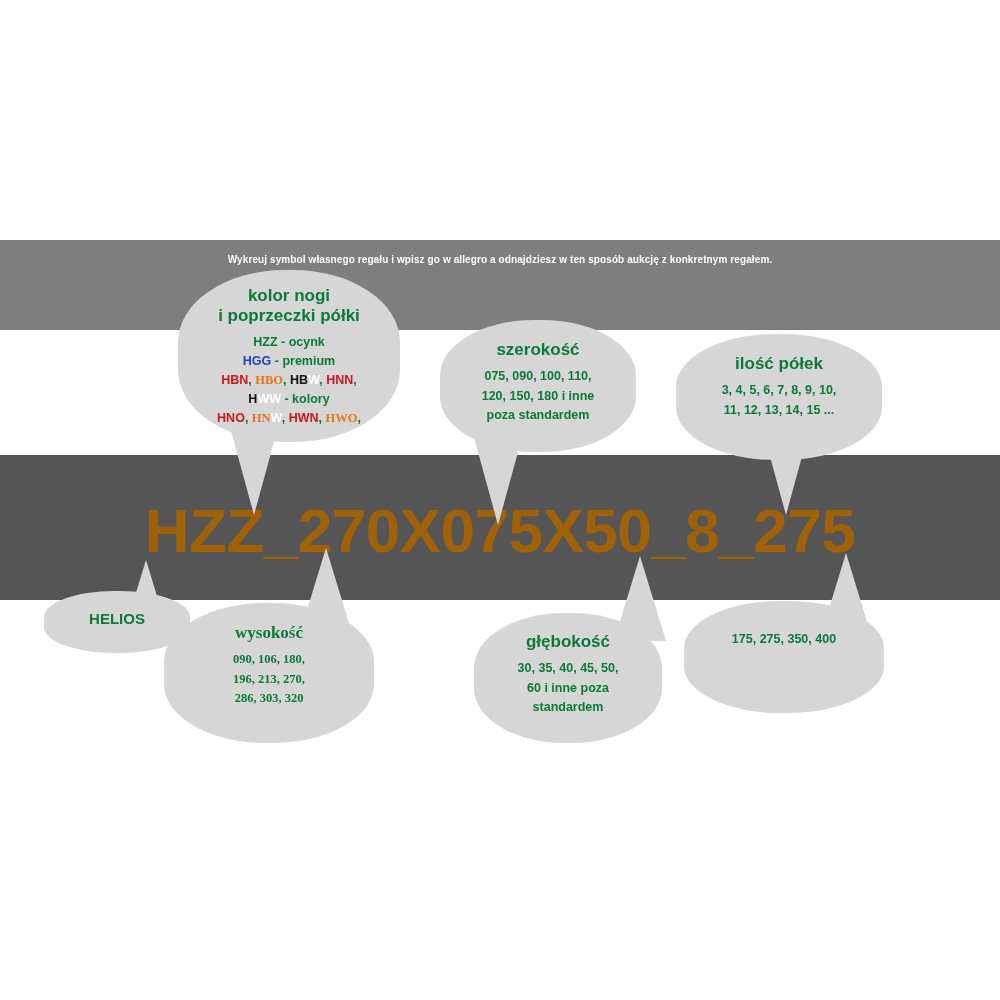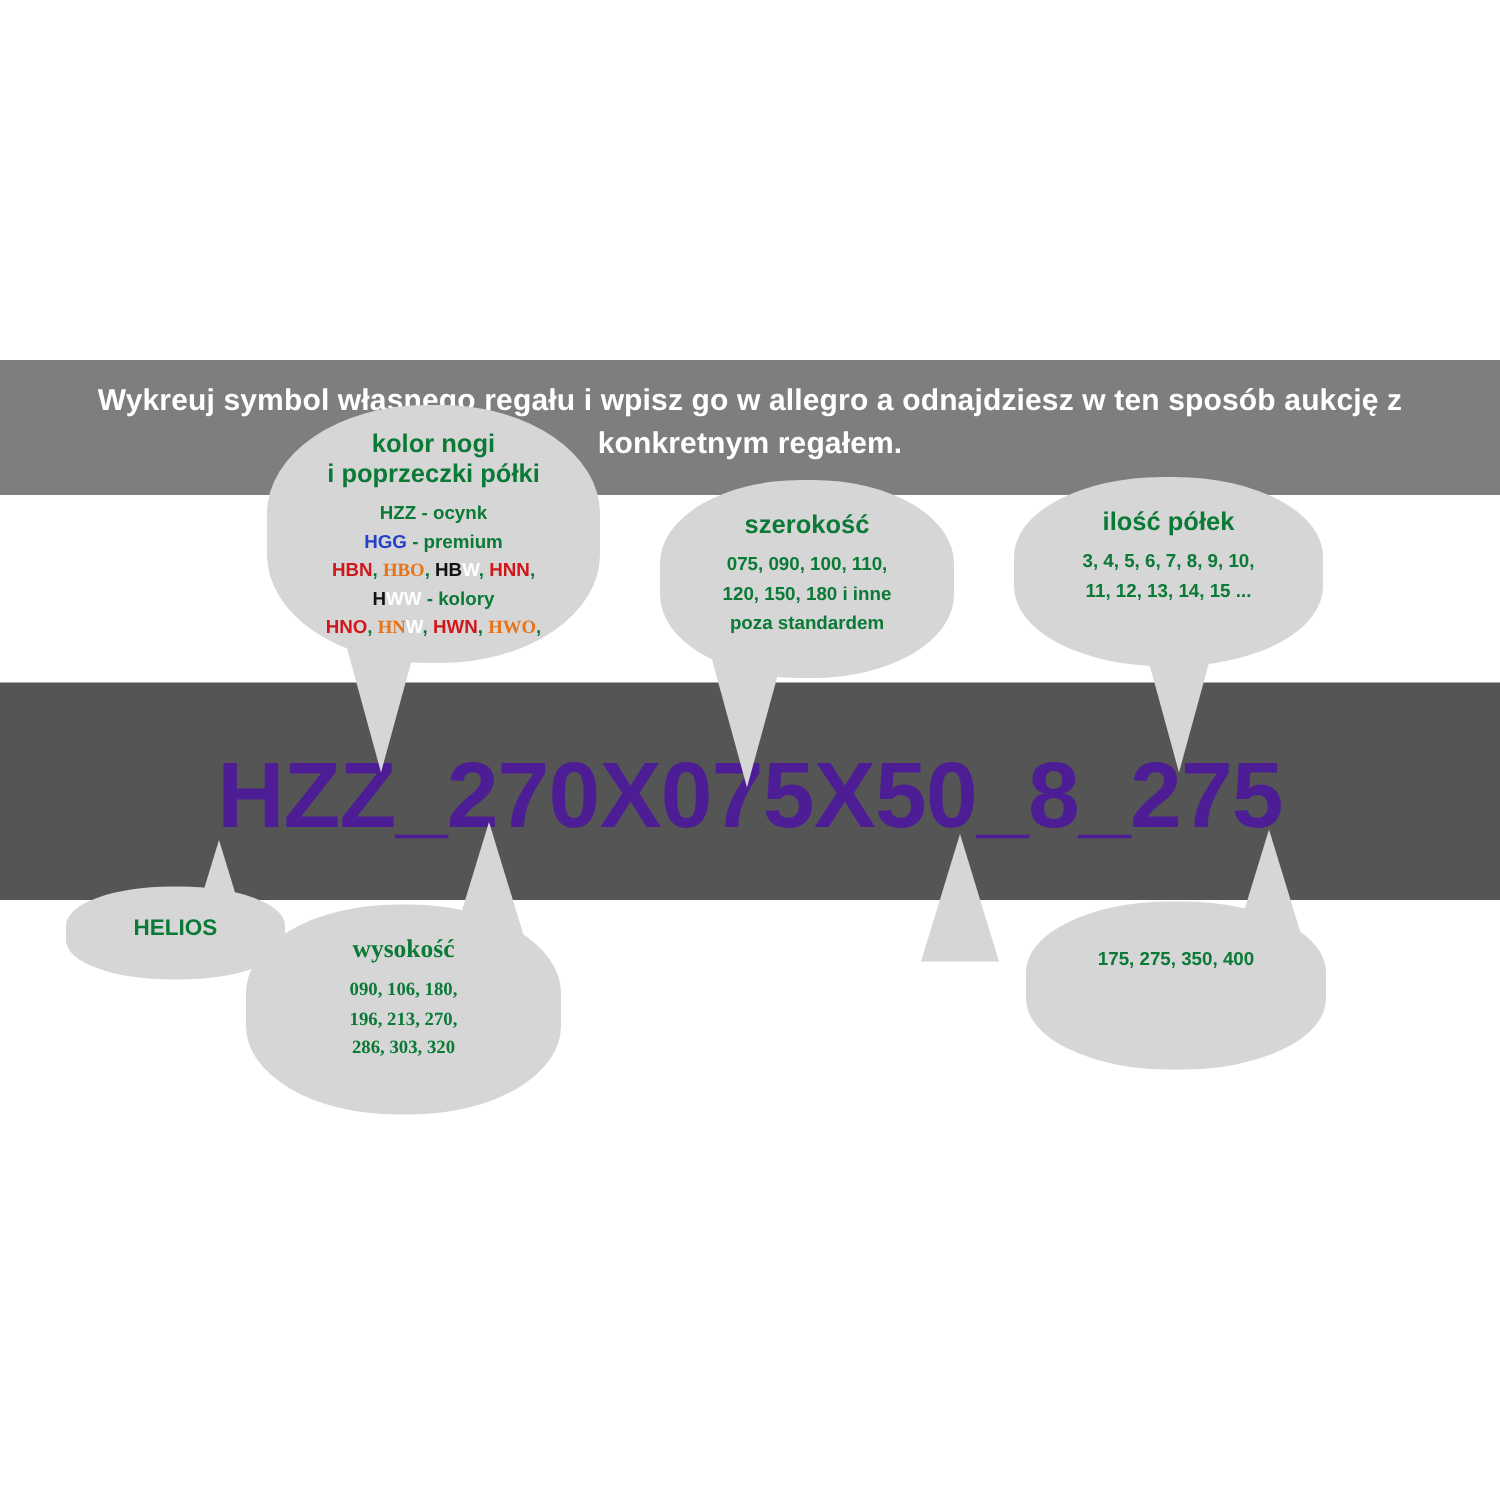--- a/index.html
+++ b/index.html
@@ -36,34 +36,34 @@
   }
 
   
   .caption {
     position: absolute;
     top: 253px;
     left: 55px;
     width: 890px;
     text-align: center;
     color: #ffffff;
-    font-size: 20px;
+    font-size: 10px;
     font-weight: bold;
     line-height: 1.45;
     letter-spacing: 0.1px;
   }
 
   
   .code {
     position: absolute;
     top: 495px;
     left: 0;
     width: 1000px;
     text-align: center;
-    color: #4c1d95;
+    color: #a16207;
     font-size: 62px;
     font-weight: bold;
     letter-spacing: -0.5px;
   }
 
   
   .bubble {
     position: absolute;
     background: #d6d6d6;
     border-radius: 48% 48% 48% 48% / 42% 42% 42% 42%;
@@ -104,21 +104,21 @@
     border-bottom: 85px solid #d6d6d6;
   }
 
   
   #bubble-kolor  { left: 178px; top: 270px;  width: 222px; height: 172px; padding-top: 16px; }
   #tail-kolor    { left: 228px; top: 420px; }
 
   #bubble-szer   { left: 440px; top: 320px;  width: 196px; height: 132px; padding-top: 20px; }
   #tail-szer     { left: 472px; top: 430px; }
 
-  #bubble-ilosc  { left: 676px; top: 318px;  width: 206px; height: 126px; padding-top: 20px; }
+  #bubble-ilosc  { left: 676px; top: 334px;  width: 206px; height: 126px; padding-top: 20px; }
   #tail-ilosc    { left: 760px; top: 420px; }
 
   #bubble-helios { left: 44px;  top: 591px;  width: 146px; height: 62px;  padding-top: 19px; }
   #tail-helios   { left: 120px; top: 560px; }
 
   #bubble-wys    { left: 164px; top: 603px;  width: 210px; height: 140px; padding-top: 20px; font-family: Liberation Serif, serif; }
   #tail-wys      { left: 300px; top: 548px; }
 
   #bubble-gleb   { left: 474px; top: 613px;  width: 188px; height: 130px; padding-top: 19px; }
   #tail-gleb     { left: 614px; top: 556px; }
@@ -203,20 +203,28 @@
   <div class="bubble" id="bubble-wys">
     <div class="title">wysokość</div>
     <div class="lines">
       <div>090, 106, 180,</div>
       <div>196, 213, 270,</div>
       <div>286, 303, 320</div>
     </div>
   </div>
 
   <div class="tail up" id="tail-gleb"></div>
+  <div class="bubble" id="bubble-gleb">
+    <div class="title">głębokość</div>
+    <div class="lines">
+      <div>30, 35, 40, 45, 50,</div>
+      <div>60 i inne poza</div>
+      <div>standardem</div>
+    </div>
+  </div>
 
   <div class="tail up" id="tail-nosn"></div>
   <div class="bubble" id="bubble-nosn">
     <div class="lines">
       <div>175, 275, 350, 400</div>
     </div>
   </div>
 
 </div>
 

